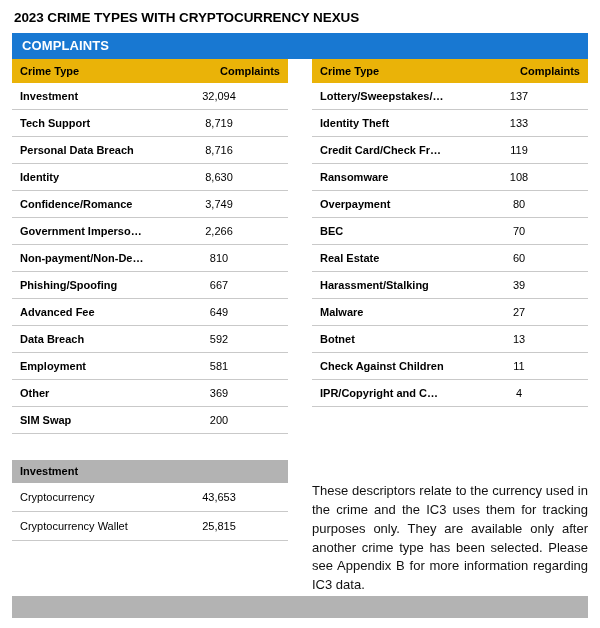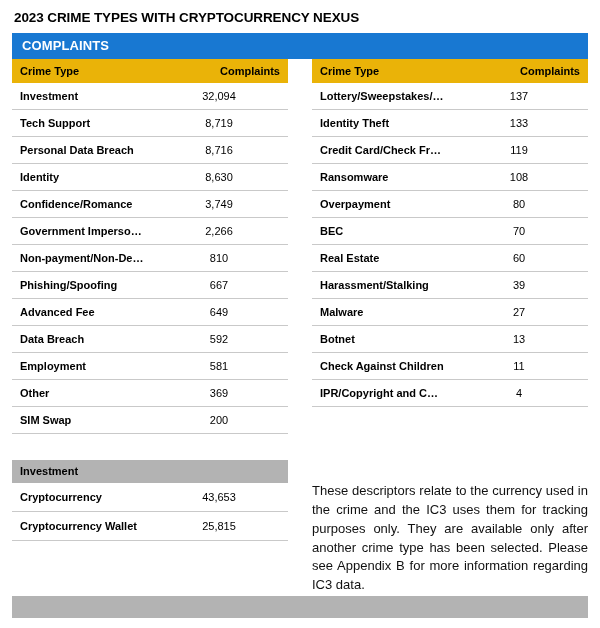--- a/index.html
+++ b/index.html
@@ -108,21 +108,21 @@
     font-weight: bold;
     padding: 5px 8px 6px 8px;
   }
   table.desc {
     width: 100%;
     border-collapse: collapse;
     table-layout: fixed;
   }
   table.desc td {
     font-size: 11px;
-    font-weight: bold;
+    font-weight: normal;
     padding: 8px 6px 8px 8px;
     border-bottom: 1px solid #c9c9c9;
   }
   table.desc td.num {
     text-align: center;
     padding-right: 8px;
     font-weight: normal;
   }
   .desc-note {
     font-size: 13px;

